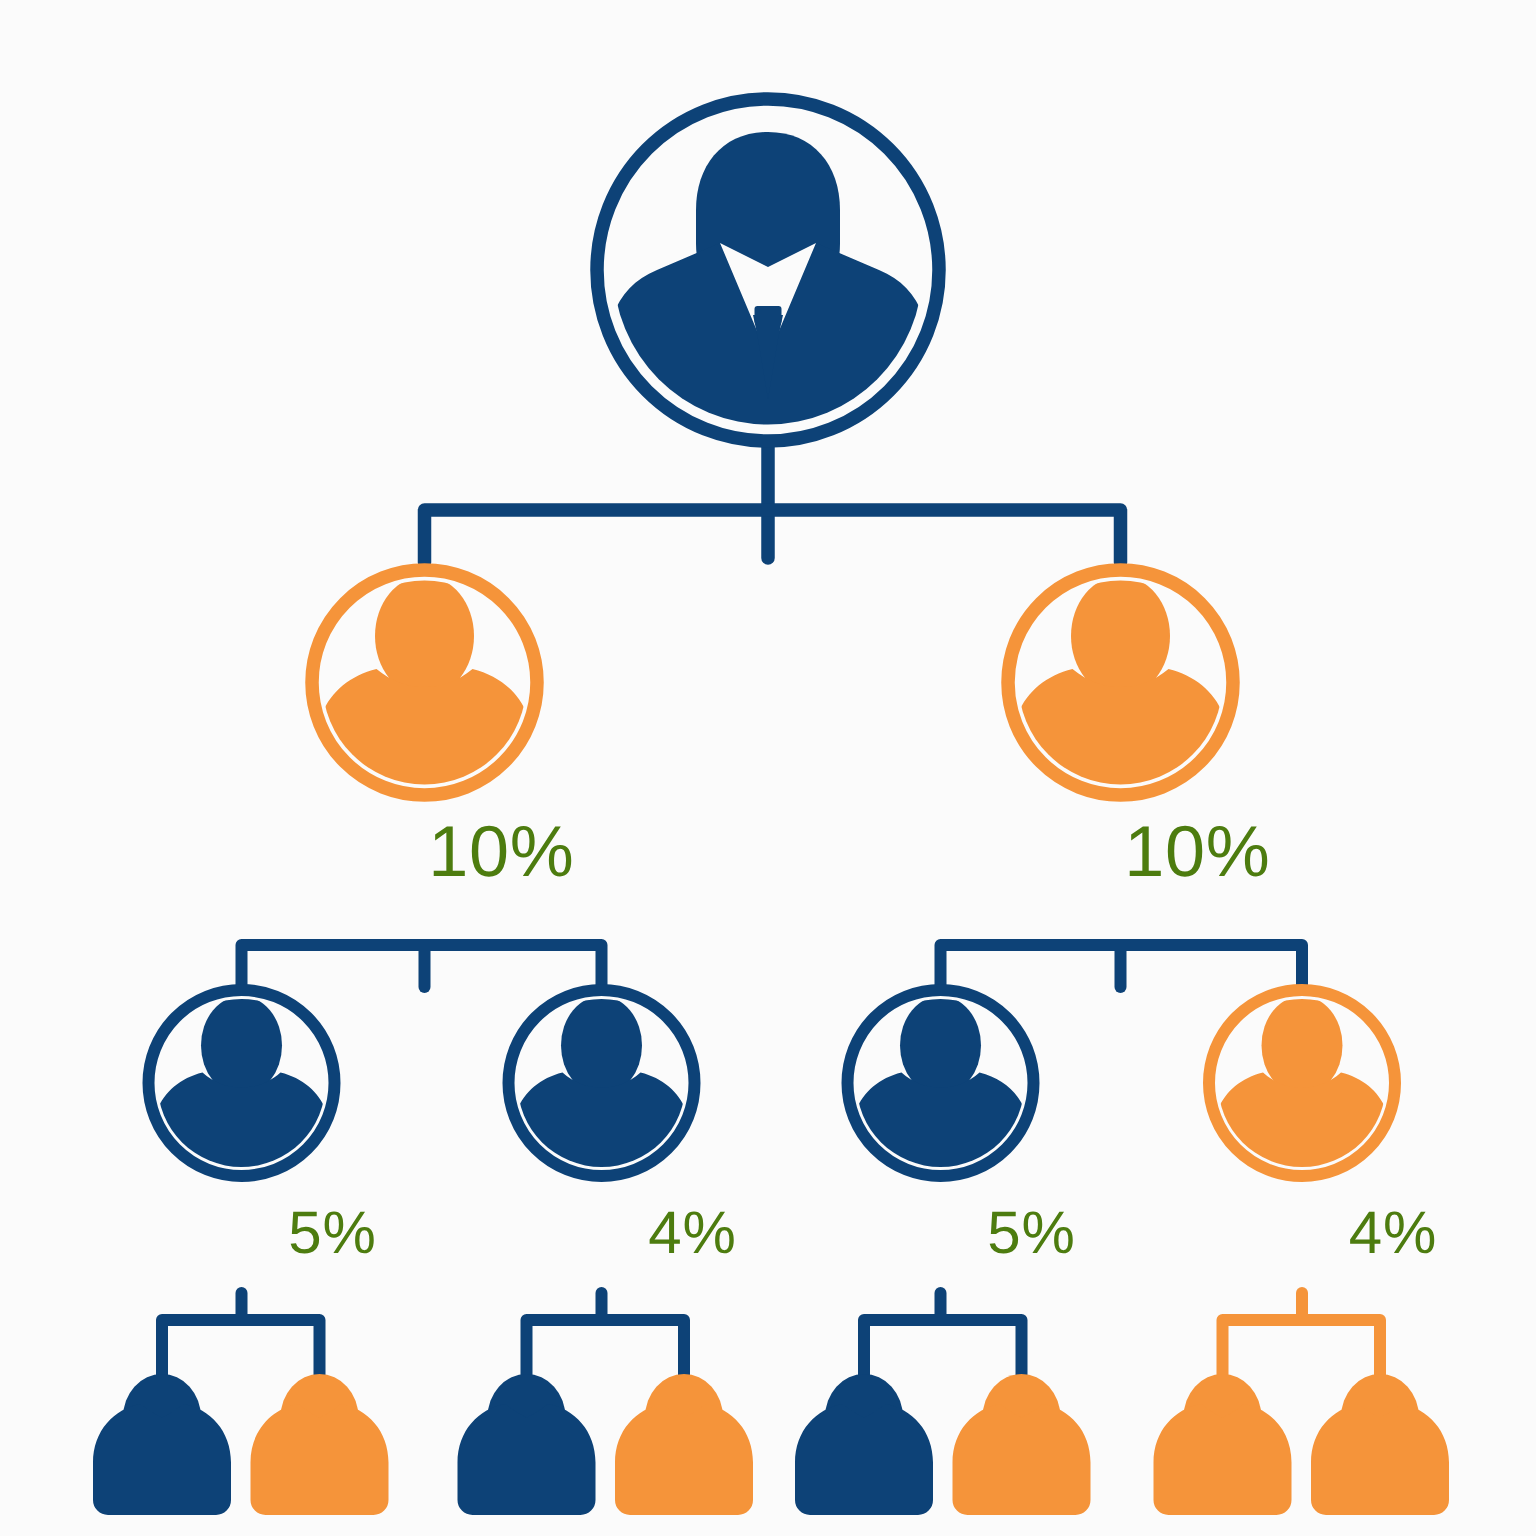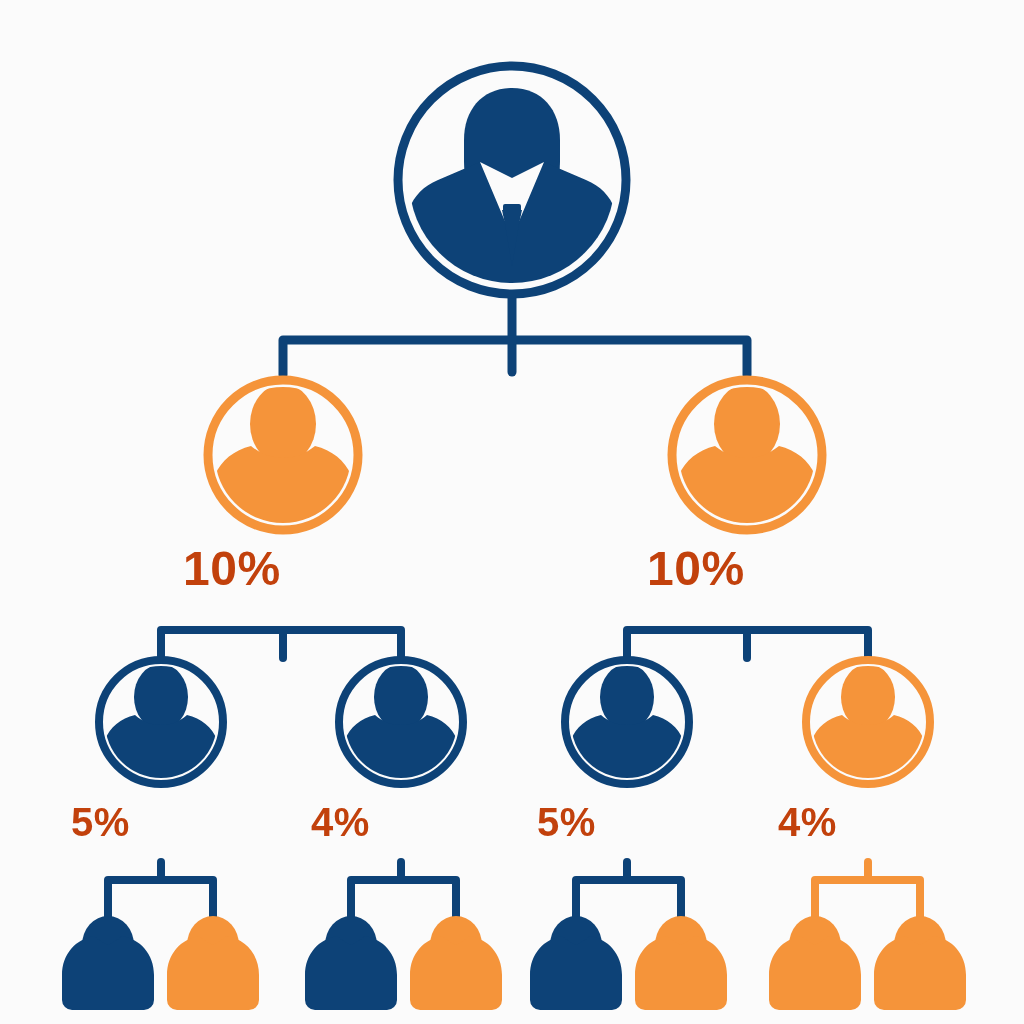--- a/index.html
+++ b/index.html
@@ -23,24 +23,24 @@
   #tree-svg {
     position: absolute;
     top: 0;
     left: 0;
     width: 1024px;
     height: 1024px;
     display: block;
   }
   .pct-label {
     position: absolute;
-    text-align: left;
+    text-align: right;
     font-family: "Liberation Sans", sans-serif;
-    font-weight: bold;
-    color: #c2410c;
+    font-weight: normal;
+    color: #4d7c0f;
     letter-spacing: 0.5px;
     white-space: nowrap;
     user-select: none;
   }
   .pct-l2 {
     font-size: 48px;
     line-height: 48px;
     width: 200px;
   }
   .pct-l3 {

